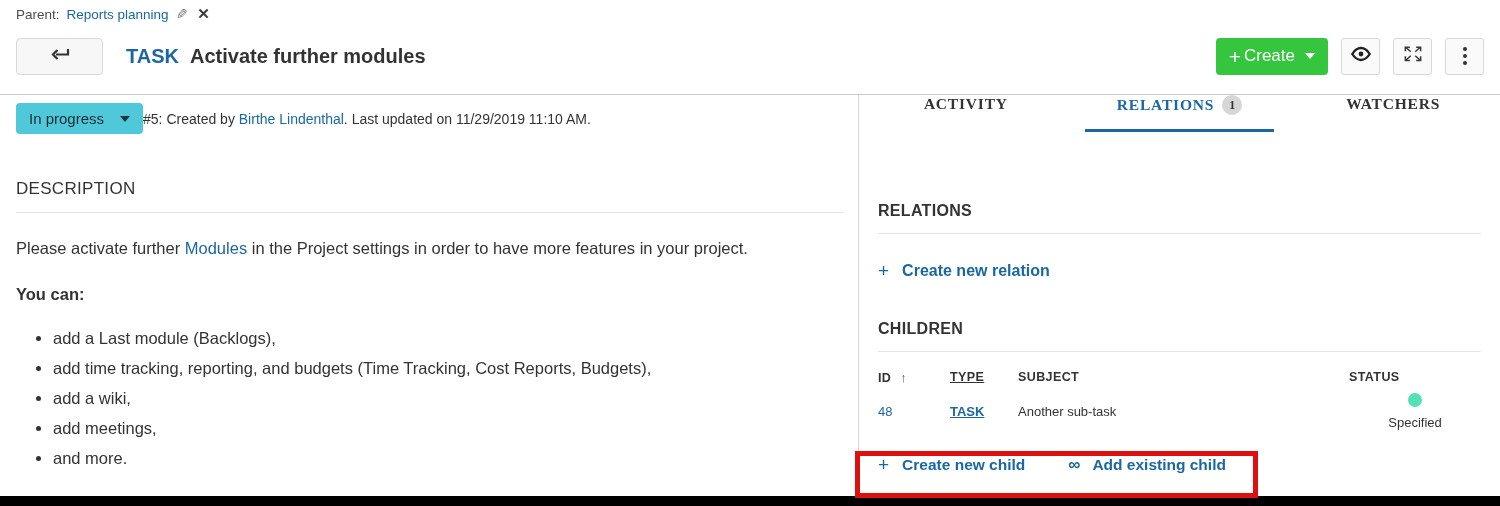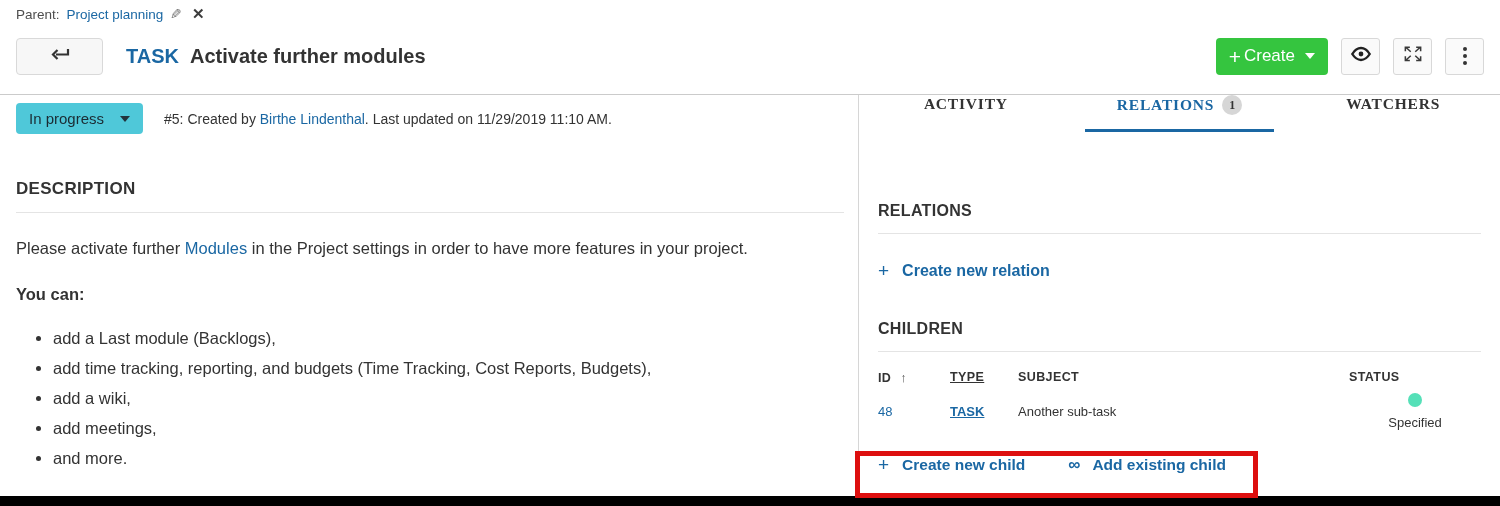--- a/index.html
+++ b/index.html
@@ -77,39 +77,39 @@
     position: absolute; top: 94px; left: 0; width: 100%;
     border-top: 1px solid #cbcbcb;
   }
 
   
   .main { position: absolute; top: 95px; left: 0; right: 0; bottom: 0; display: flex; }
   .left-col { width: 858px; padding: 8px 16px 0; }
   .right-panel { flex: 1; border-left: 1px solid #d6d6d6; display: flex; flex-direction: column; }
 
   
-  .status-meta { display: flex; align-items: center; gap: 21px; }
+  .status-meta { display: flex; align-items: center; }
   .status-btn {
     background: #4fc8d9;
     border-radius: 4px;
     padding: 7px 13px;
     font-size: 15px;
     color: #1b2b33;
     display: flex; align-items: center;
     cursor: pointer;
   }
   .caret-down-dark {
     width: 0; height: 0; margin-left: 16px;
     border-left: 5px solid transparent; border-right: 5px solid transparent;
     border-top: 6px solid #22343c;
   }
   .meta-text { font-size: 14px; color: #333; }
   .meta-link { color: #1A67A3; cursor: pointer; }
 
-  .desc-heading { margin-top: 45px; font-size: 17px; font-weight: bold; letter-spacing: 0.3px; }
+  .desc-heading { margin-top: 45px; font-size: 17px; font-weight: normal; letter-spacing: 0.3px; }
   .desc-divider { margin-top: 13px; border-bottom: 1px solid #e4e4e4; width: 828px; }
   .desc-para { margin-top: 25px; font-size: 16.5px; line-height: 1.3; }
   .desc-link { color: #1A67A3; cursor: pointer; }
   .you-can { margin-top: 26px; font-weight: bold; font-size: 16.5px; }
   .desc-list { margin: 24px 0 0; padding-left: 37px; font-size: 16.5px; }
   .desc-list li { margin-bottom: 9px; line-height: 1.27; }
 
   
   .tabs { display: flex; height: 62px; }
   .tab { flex: 1; display: flex; align-items: flex-start; justify-content: center; cursor: pointer; font-family: Liberation Serif, serif; }
@@ -170,21 +170,21 @@
   .bottom-bar {
     position: absolute; left: 0; bottom: 0; width: 100%; height: 10px;
     background: #000; z-index: 4;
   }
 </style>
 </head>
 <body>
 
 <div class="parent-bar">
   <span class="parent-label">Parent:</span>
-  <span class="parent-link">Project planning</span>
+  <span class="parent-link">Reports planning</span>
   <span class="pencil-ico">✎</span>
   <span class="close-ico">✕</span>
 </div>
 
 <div class="toolbar">
   <div class="back-btn">
     <span>
       <svg width="22" height="18" viewBox="0 0 22 18">
         <path d="M19 4 V9.5 H7" fill="none" stroke="#333" stroke-width="2.2"></path>
         <path d="M8.5 5 L4 9.5 L8.5 14" fill="none" stroke="#333" stroke-width="2.2"></path>

